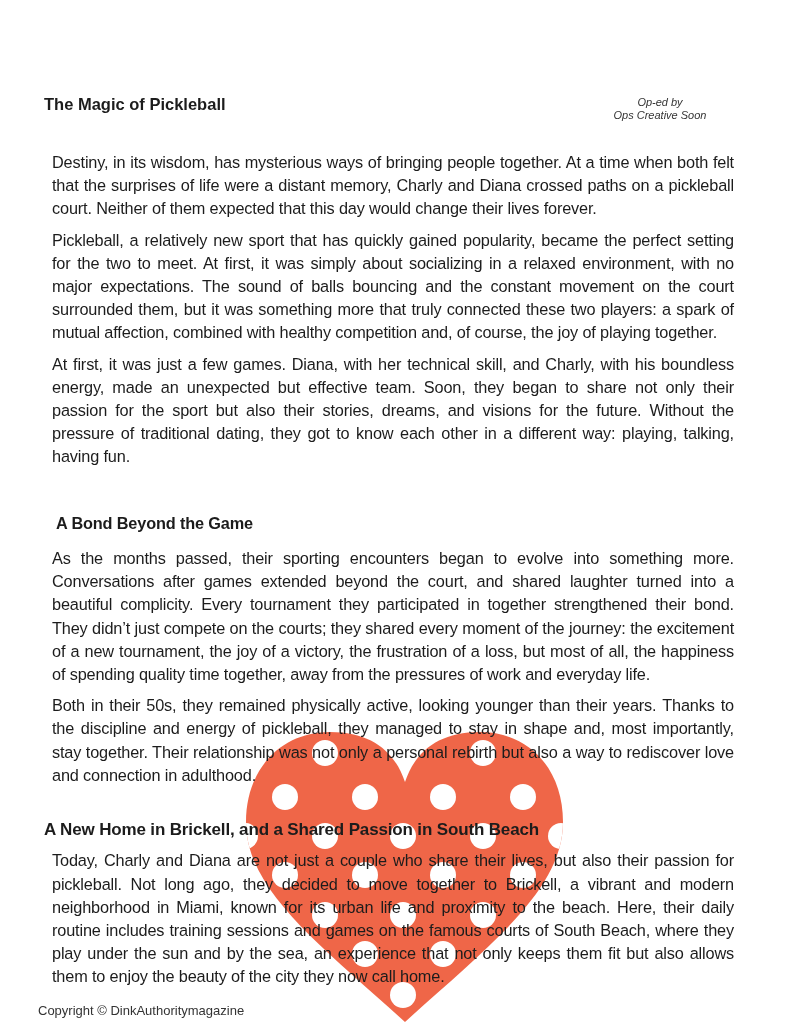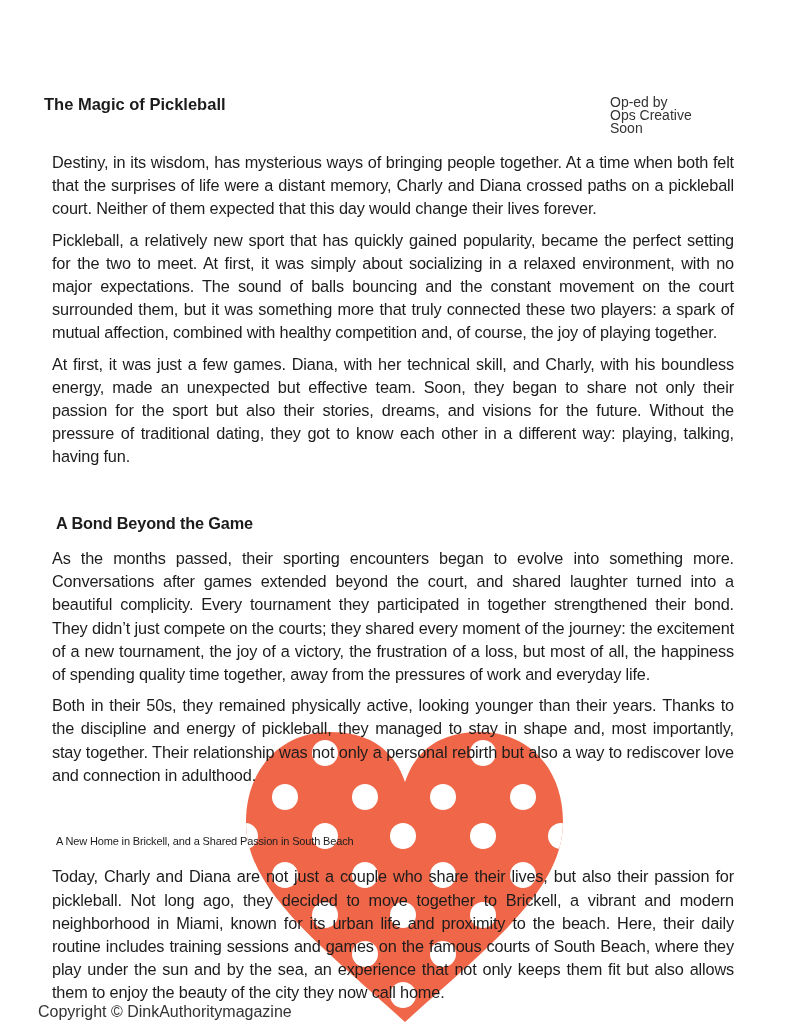--- a/index.html
+++ b/index.html
@@ -2,30 +2,30 @@
 <html><head>
   <meta charset="utf-8">
   <style>
     html, body { margin: 0; padding: 0; background: #ffffff; }
     body { width: 791px; height: 1024px; position: relative; overflow: hidden; }
     .page { position: absolute; left: 0; top: 0; width: 638px; height: 1024px; background: #ffffff; }
     .heart { position: absolute; left: 0; top: 0; width: 791px; height: 1024px; z-index: 1; pointer-events: none; }
     .content { position: absolute; left: 44px; top: 0; width: 698px; z-index: 2;
       font-family: "Liberation Sans", sans-serif; color: #1c1c1c; }
     .title { position: absolute; left: 0; top: 95px; font-size: 16.5px; font-weight: bold; white-space: nowrap; }
-    .byline { position: absolute; left: 566px; top: 96px; width: 100px; text-align: left;
-      font-size: 14px; line-height: 13px; color: #333; }
+    .byline { position: absolute; left: 566px; top: 96px; width: 100px; text-align: center;
+      font-size: 11px; line-height: 13px; color: #333; font-style: italic; }
     .body { position: absolute; left: 0; top: 143px; width: 698px; font-size: 16.3px; line-height: 23.2px;
       text-align: justify; letter-spacing: -0.15px; }
     .body p { margin: 8px; }
     .body .gap { height: 23.2px; }
     .body h2 { margin: 12px; font-size: 16.3px; font-weight: bold; }
-    .body h3 { margin: 12px; font-size: 11px; font-weight: normal; }
+    .body h3 { margin: 0; font-size: 17px; font-weight: bold; }
     .copyright { position: absolute; left: 38px; top: 1003px; font-family: "Liberation Sans", sans-serif;
-      font-size: 16px; color: #333; z-index: 2; }
+      font-size: 13px; color: #333; z-index: 2; }
   </style>
 </head>
 <body>
 
 <div class="page">
 
   <svg class="heart" viewBox="0 0 791 1024" xmlns="http://www.w3.org/2000/svg">
     <defs>
       <clipPath id="heartClip">
         <path d="M405 782 C395 752 372 732 330 732 C280 732 246 770 246 822 C246 890 320 945 405 1022 C490 945 563 890 563 822 C563 770 530 732 480 732 C438 732 415 752 405 782 Z"></path>

